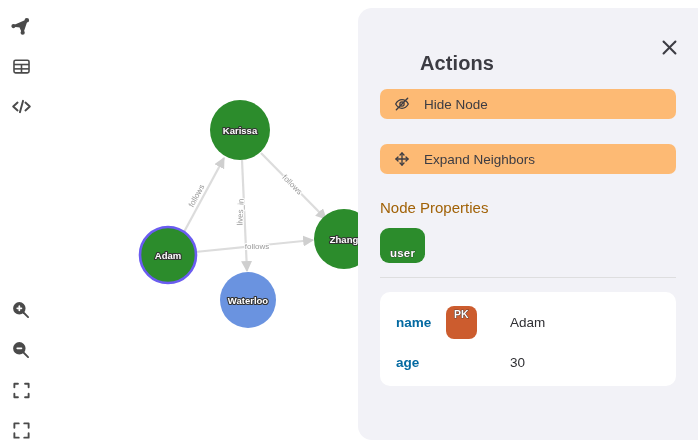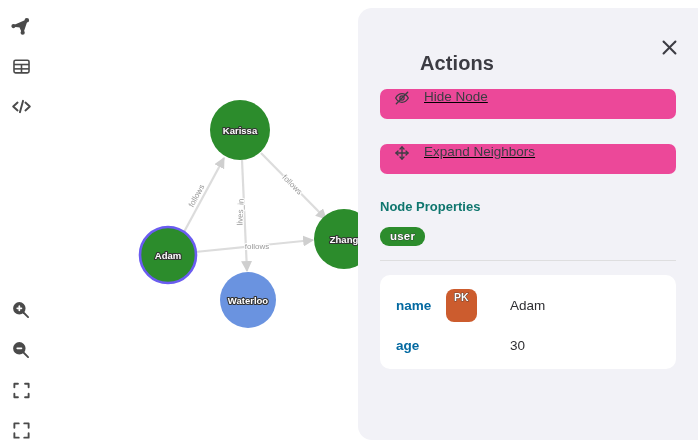--- a/index.html
+++ b/index.html
@@ -80,52 +80,51 @@
     font-size: 20px;
     font-weight: bold;
     color: #3c3c43;
     margin-top: 44px;
     margin-bottom: 14px;
     letter-spacing: 0.1px;
     margin-left: 40px;
   }
   .action-btn {
     height: 30px;
-    background: #ec4899;
+    background: #fdba74;
     border-radius: 7px;
     display: flex;
-    align-items: flex-start;
+    align-items: center;
     padding-left: 12px;
     margin-bottom: 25px;
     cursor: pointer;
-    text-decoration: underline;
   }
   .action-btn .ico {
     width: 20px; height: 18px;
     display:flex; align-items:center; justify-content:center;
     margin-right: 12px;
     flex: 0 0 auto;
   }
   .action-btn .lbl {
     font-size: 13.5px;
     color: #3c3c43;
   }
   .section-title {
-    font-size: 13px;
-    font-weight: bold;
-    color: #0f766e;
+    font-size: 15px;
+    font-weight: normal;
+    color: #a16207;
     margin-top: 6px;
     margin-bottom: 12px;
   }
   .badge-row { margin-bottom: 14px; }
   .label-badge {
     display: inline-block;
     background: #2c8c2c;
     border-radius: 9px;
-    padding: 3px 10px 4px 10px;
+    padding: 19px 10px 4px 10px;
     font-size: 11.5px;
     font-weight: bold;
     color: #ffffff;
     -webkit-text-stroke: 0.7px #2b2b2b;
     paint-order: stroke fill;
     letter-spacing: 0.2px;
   }
   .divider {
     height: 1px;
     background: #dededf;

